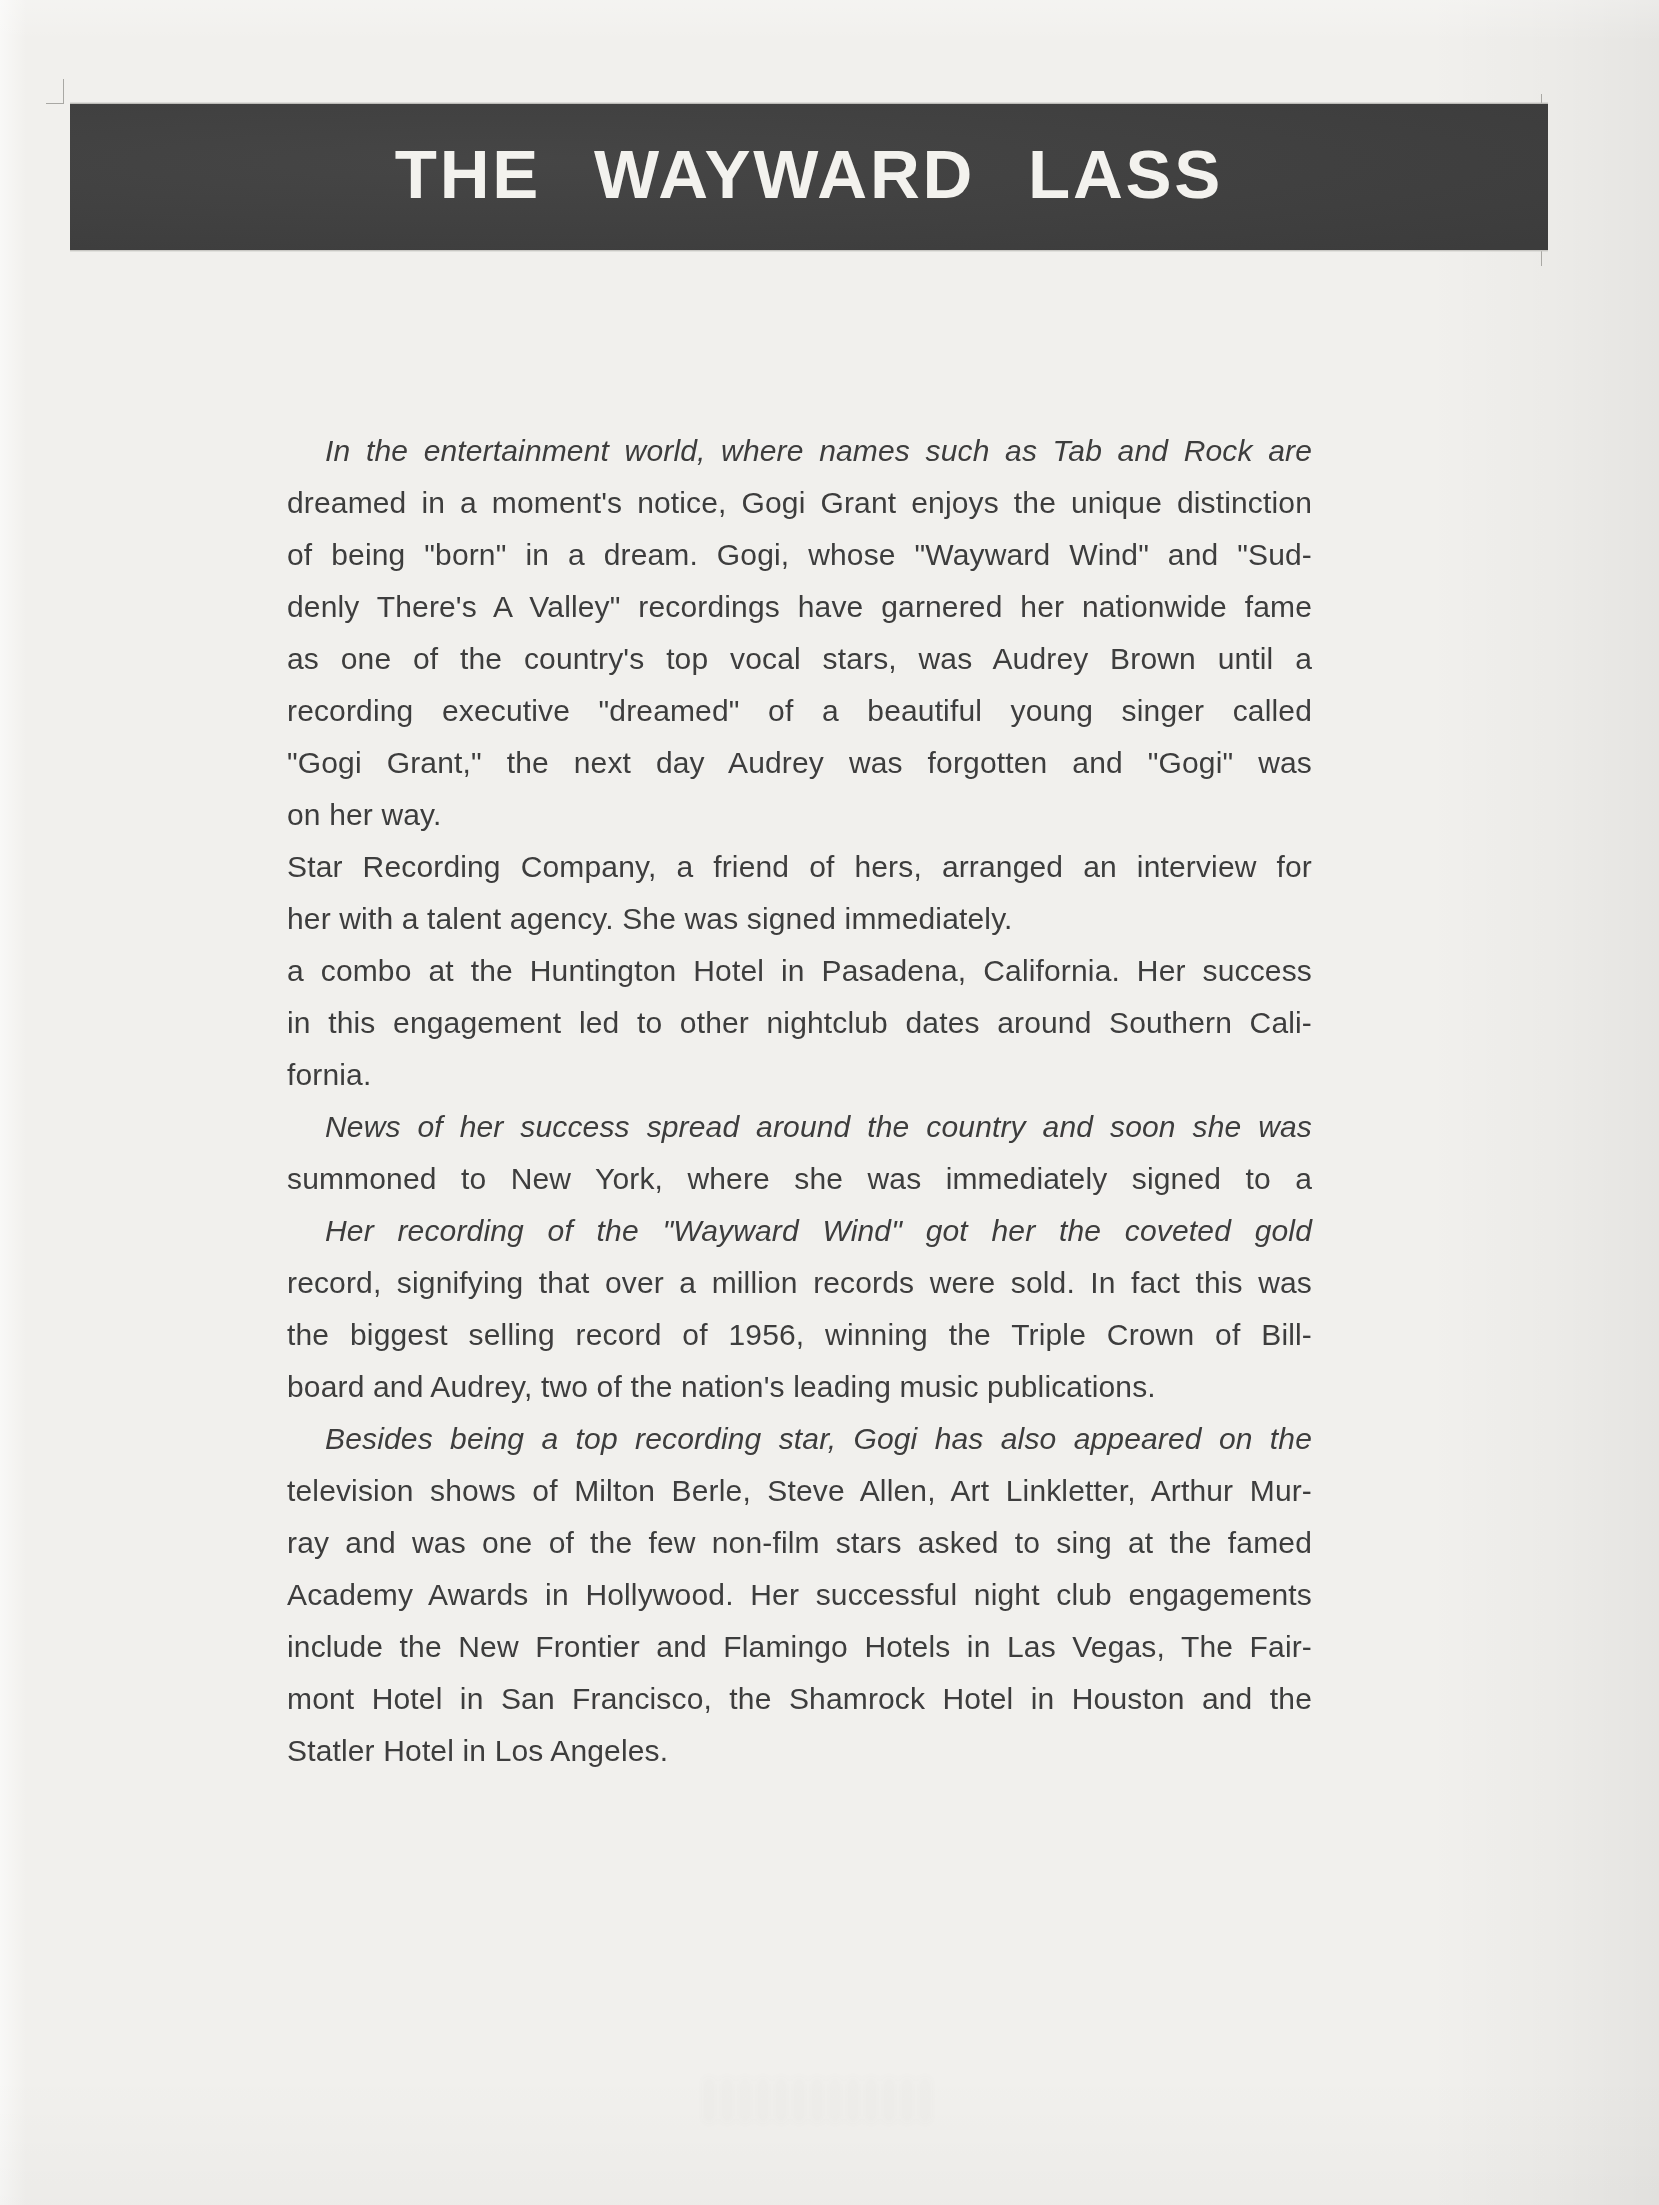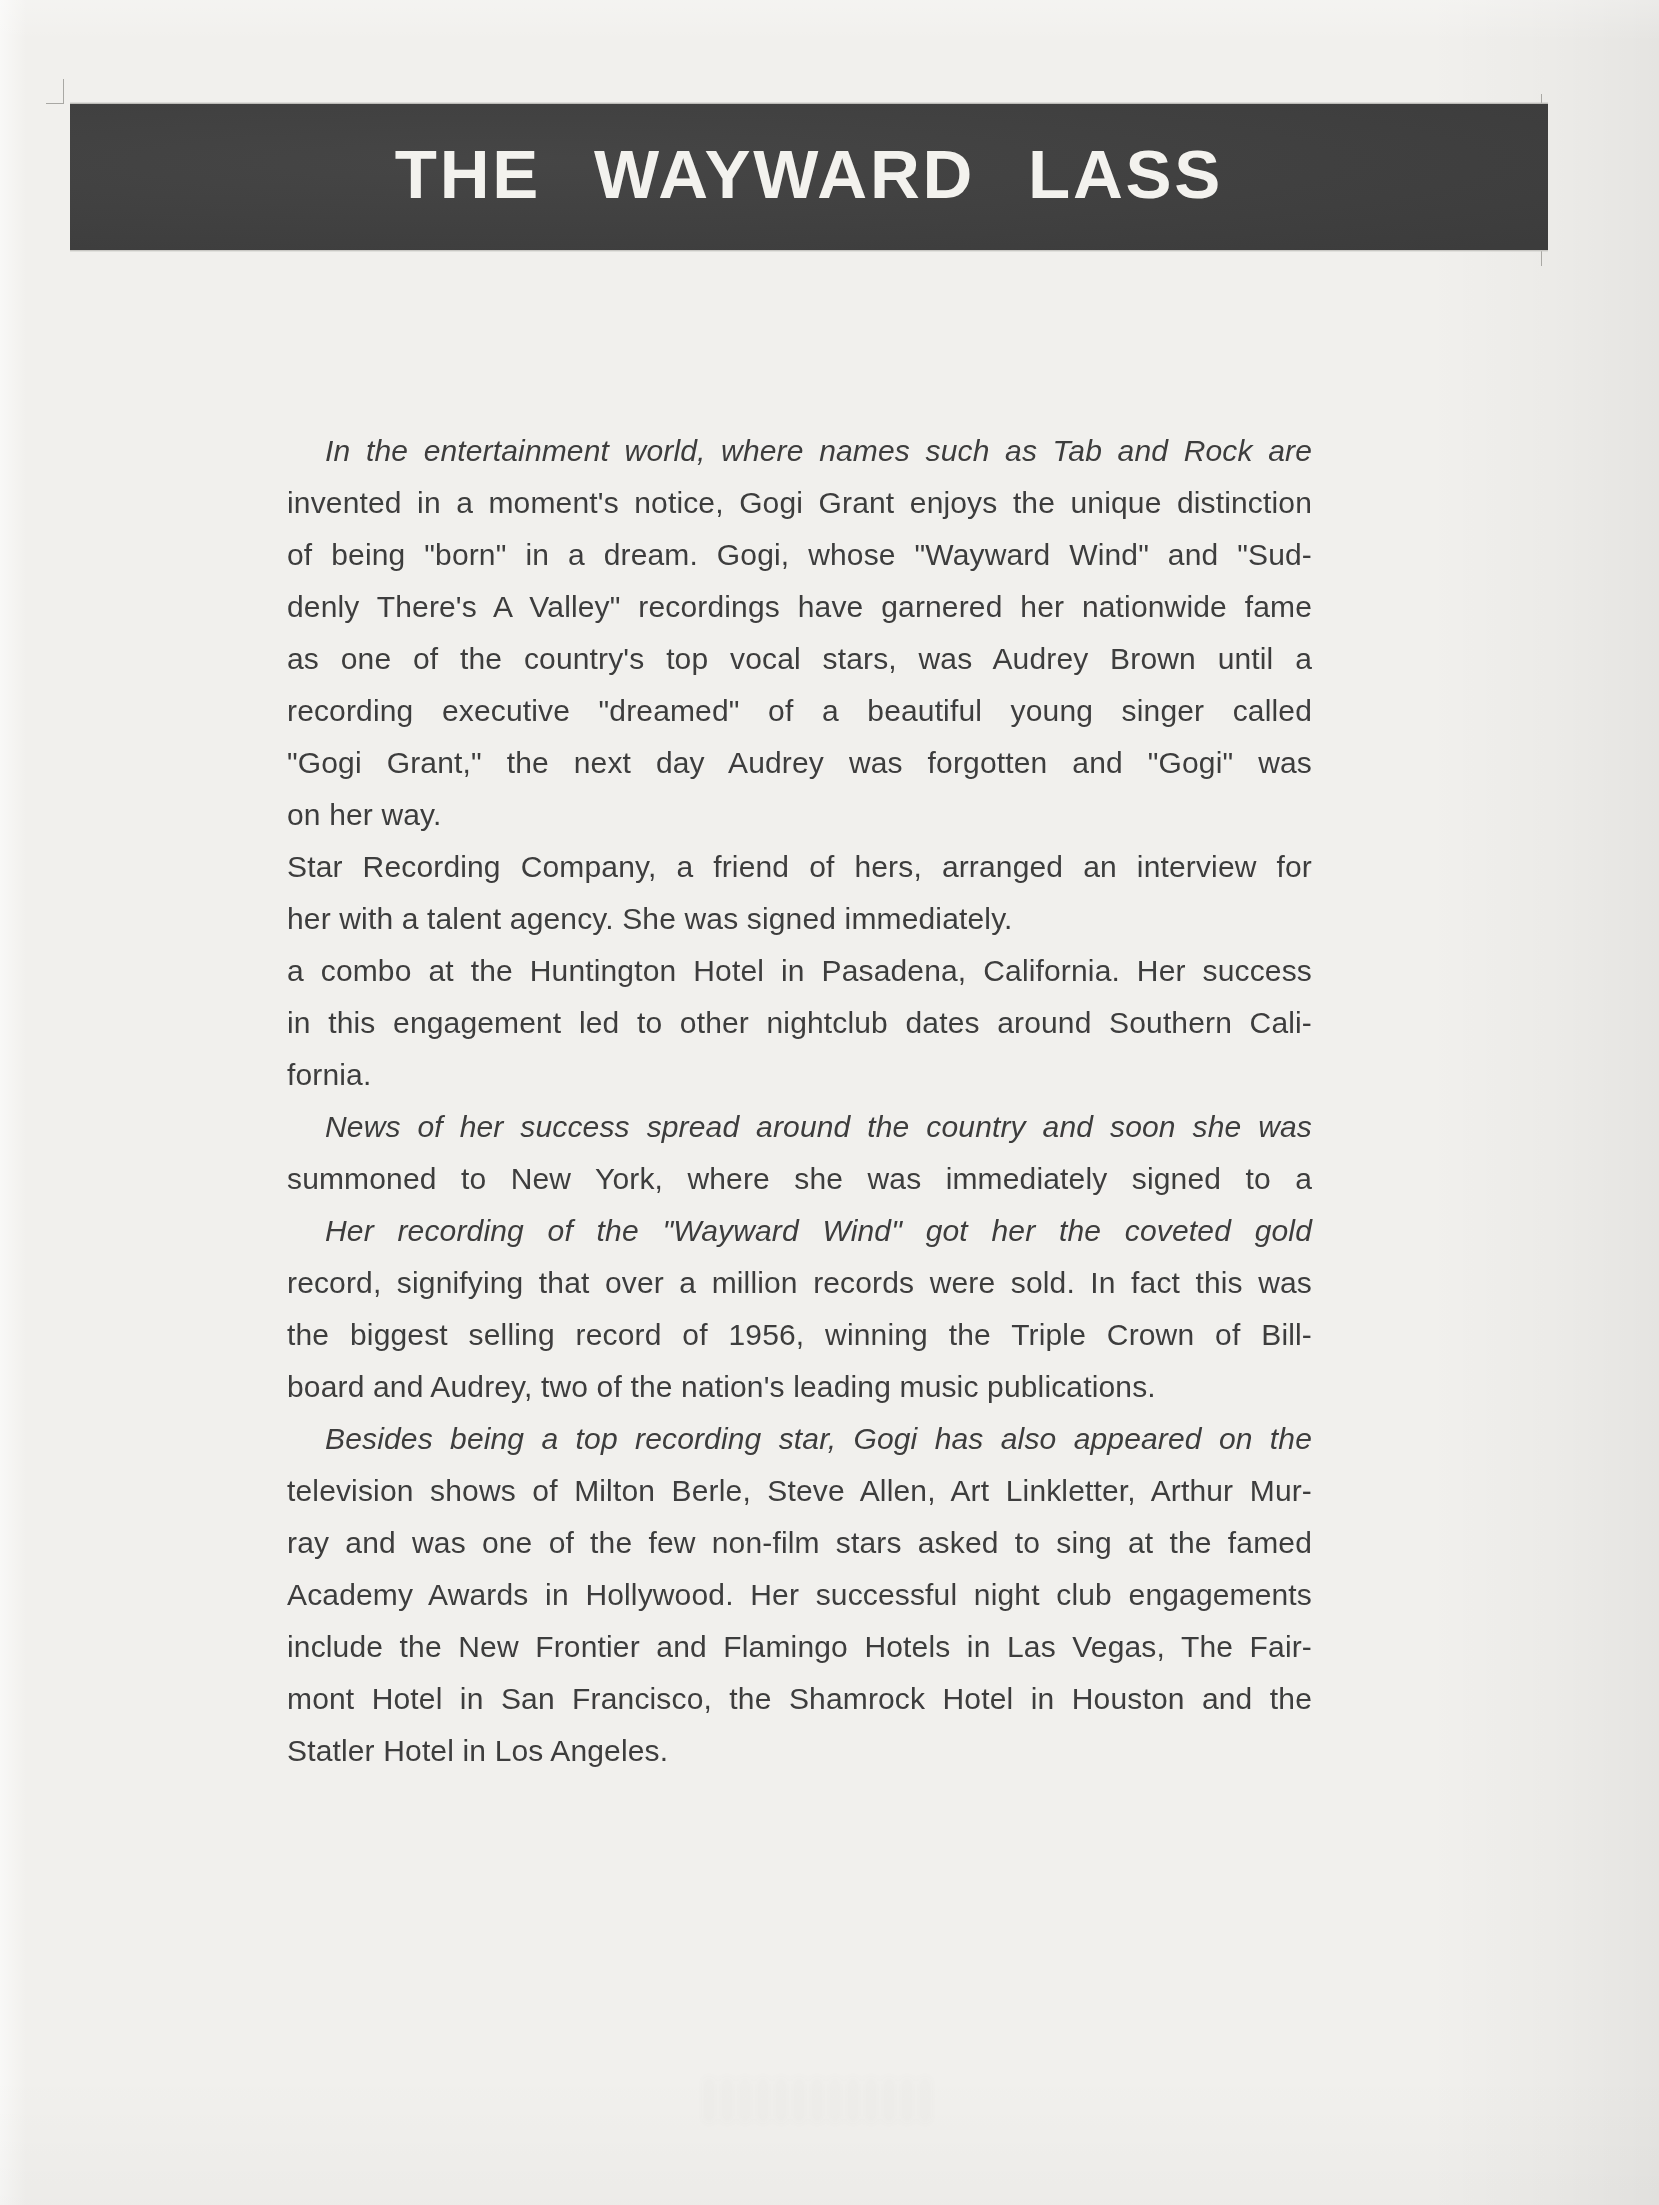--- a/index.html
+++ b/index.html
@@ -105,21 +105,21 @@
   <div class="mark mark-left-h"></div>
   <div class="mark mark-right-v-top"></div>
   <div class="mark mark-right-v-bot"></div>
 
   <div class="banner">
     <span class="banner-title">THE WAYWARD LASS</span>
   </div>
 
   <div class="article">
       <div class="line para-start">In the entertainment world, where names such as Tab and Rock are</div>
-      <div class="line">invented in a moment's notice, Gogi Grant enjoys the unique distinction</div>
+      <div class="line">dreamed in a moment's notice, Gogi Grant enjoys the unique distinction</div>
       <div class="line">of being "born" in a dream. Gogi, whose "Wayward Wind" and "Sud-</div>
       <div class="line">denly There's A Valley" recordings have garnered her nationwide fame</div>
       <div class="line">as one of the country's top vocal stars, was Audrey Brown until a</div>
       <div class="line">recording executive "dreamed" of a beautiful young singer called</div>
       <div class="line">"Gogi Grant," the next day Audrey was forgotten and "Gogi" was</div>
       <div class="line para-end">on her way.</div>
       <div class="line">Star Recording Company, a friend of hers, arranged an interview for</div>
       <div class="line para-end">her with a talent agency. She was signed immediately.</div>
       <div class="line">a combo at the Huntington Hotel in Pasadena, California. Her success</div>
       <div class="line">in this engagement led to other nightclub dates around Southern Cali-</div>

